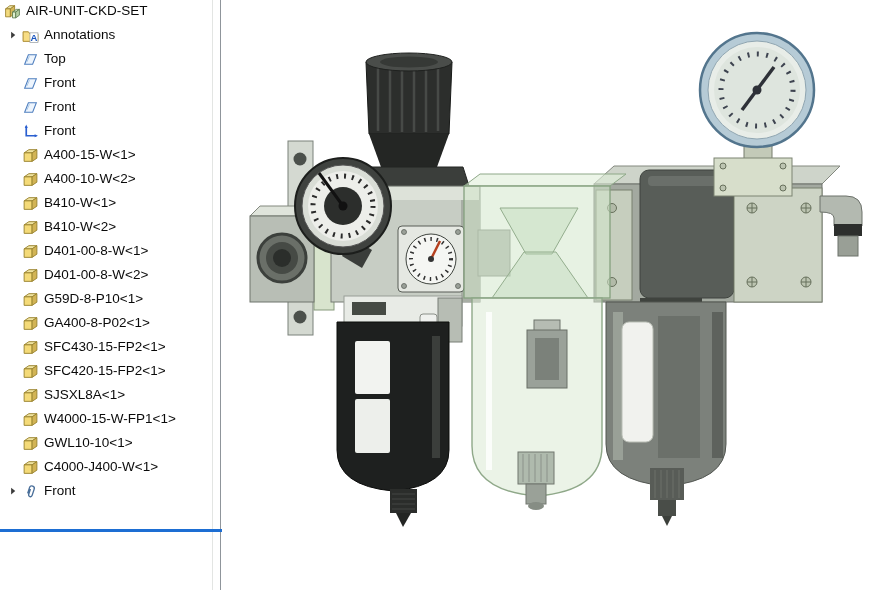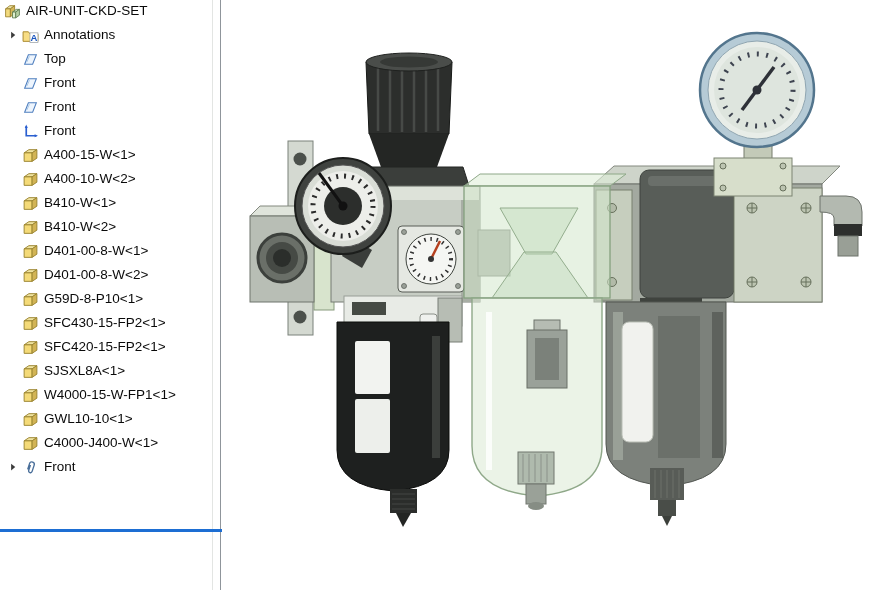--- a/index.html
+++ b/index.html
@@ -194,20 +194,29 @@
   <div class="row">
     <span class="arr"></span>
     <span class="ic">
         <svg>
           <use href="#i-part"></use>
         </svg>
       </span>
     <span class="lb">G59D-8-P10&lt;1&gt;</span>
   </div>
 
+  <div class="row">
+    <span class="arr"></span>
+    <span class="ic">
+        <svg>
+          <use href="#i-part"></use>
+        </svg>
+      </span>
+    <span class="lb">GA400-8-P02&lt;1&gt;</span>
+  </div>
 
   <div class="row">
     <span class="arr"></span>
     <span class="ic">
         <svg>
           <use href="#i-part"></use>
         </svg>
       </span>
     <span class="lb">SFC430-15-FP2&lt;1&gt;</span>
   </div>

